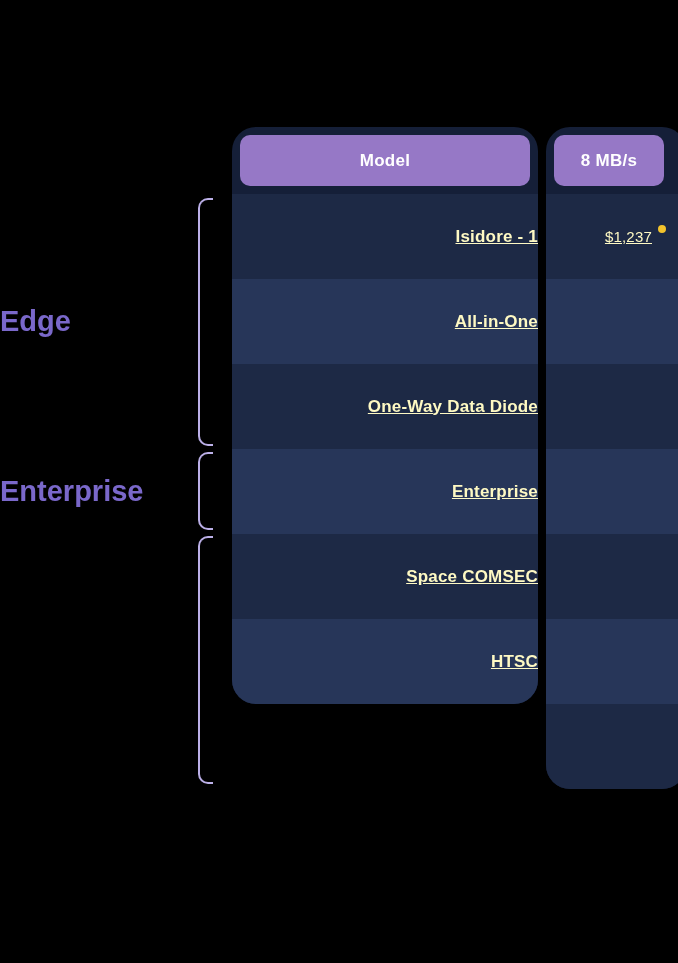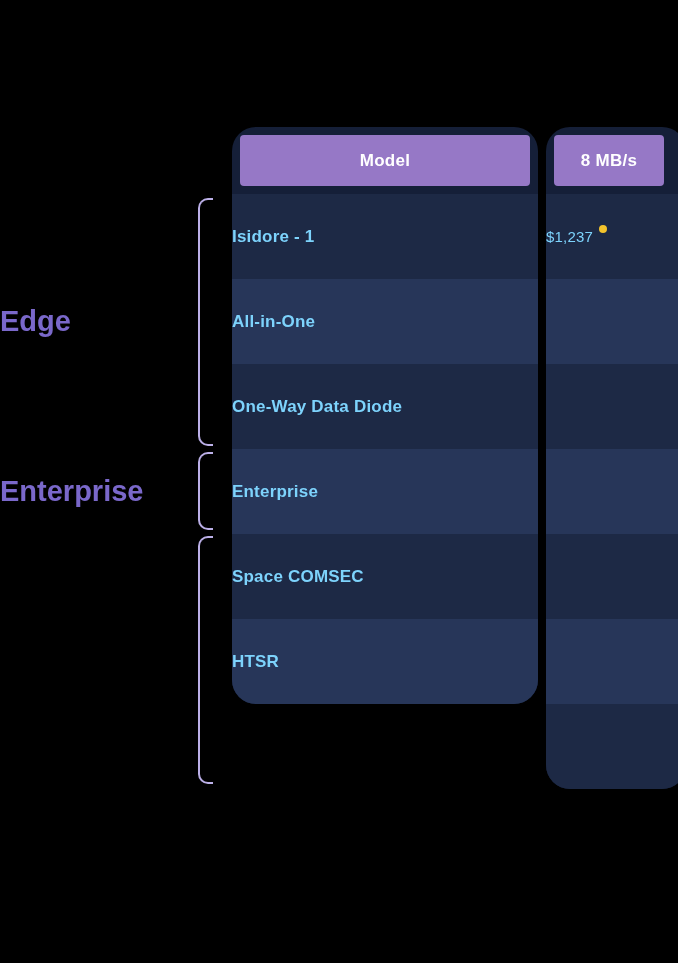--- a/index.html
+++ b/index.html
@@ -20,41 +20,42 @@
     background: var(--card-bg, #151f38);
     border-radius: 24px;
     overflow: hidden;
   }
   .model-card { left: 232px; width: 306px; }
   .speed-card { left: 546px; width: 140px; }
 
   .header-wrap { padding: 8px; }
   .col-header {
     height: 51px;
-    border-radius: 4px;
+    border-radius: 10px;
     background: var(--header-purple, #9678c6);
     color: #fff;
     font-weight: bold;
     font-size: 17px;
     display: flex;
     align-items: center;
     justify-content: center;
     letter-spacing: 0.3px;
   }
   .speed-card .col-header { margin-right: 14px; }
 
   .row {
     height: 85px;
     display: flex;
     align-items: center;
-    justify-content: flex-start;
-    color: #7dd3fc;
+    justify-content: flex-end;
+    color: #fef9c3;
     font-weight: bold;
     font-size: 17px;
     letter-spacing: 0.2px;
+    text-decoration: underline;
   }
   .row:nth-child(odd)  { background: var(--row-dark, #1d2945); }
   .row:nth-child(even) { background: var(--row-light, #273659); }
   .speed-card .row { padding-right: 20px; font-weight: normal; font-size: 15px; }
 
   .price-dot {
     width: 8px; height: 8px; border-radius: 50%;
     background: var(--dot-yellow, #f3c32c);
     display: inline-block;
     margin-left: 6px;
@@ -135,21 +136,21 @@
       <div class="row">
           <span>One-Way Data Diode</span>
         </div>
       <div class="row">
           <span>Enterprise</span>
         </div>
       <div class="row">
           <span>Space COMSEC</span>
         </div>
       <div class="row">
-          <span>HTSR</span>
+          <span>HTSC</span>
         </div>
     </div>
   </div>
 
   <div class="card speed-card">
     <div class="header-wrap">
       <div class="col-header">8 MB/s</div>
     </div>
     <div class="rows">
       <div class="row">

